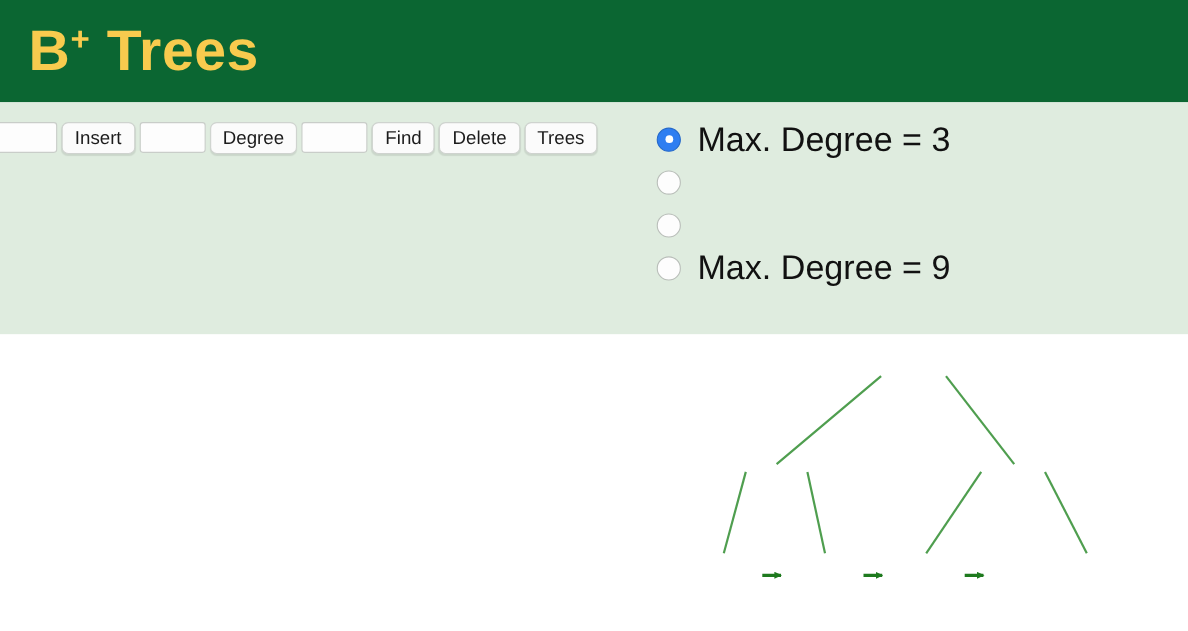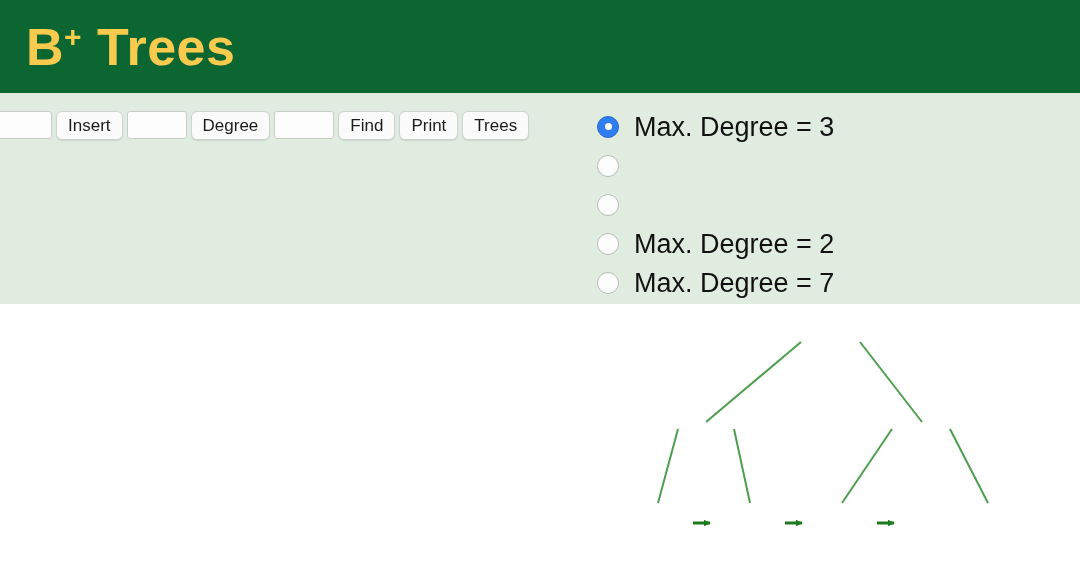--- a/index.html
+++ b/index.html
@@ -132,21 +132,21 @@
     top: 50%;
     width: 7px;
     height: 7px;
     margin-left: -3.5px;
     margin-top: -3.5px;
     border-radius: 50%;
     background: #ffffff;
   }
   .radio-label {
     margin-left: 15px;
-    font-size: 27px;
+    font-size: 31px;
     color: #111111;
     white-space: nowrap;
     line-height: 30px;
   }
 
   
   .canvas {
     position: absolute;
     left: 0;
     top: 304px;
@@ -174,42 +174,38 @@
 
   <div class="controls">
 
     <div class="toolbar">
       <input class="tb-input first" type="text" value="" style="">
       <button class="tb-btn">Insert</button>
       <input class="tb-input" type="text" value="" style="">
       <button class="tb-btn">Degree</button>
       <input class="tb-input" type="text" value="" style="">
       <button class="tb-btn">Find</button>
-      <button class="tb-btn">Print</button>
+      <button class="tb-btn">Delete</button>
       <button class="tb-btn">Trees</button>
     </div>
 
     <div class="radio-group">
       <div class="radio-row selected">
         <span class="radio-mark"></span>
         <span class="radio-label">Max. Degree = 3</span>
       </div>
       <div class="radio-row">
         <span class="radio-mark"></span>
       </div>
       <div class="radio-row">
         <span class="radio-mark"></span>
       </div>
       <div class="radio-row">
         <span class="radio-mark"></span>
-        <span class="radio-label">Max. Degree = 2</span>
-      </div>
-      <div class="radio-row">
-        <span class="radio-mark"></span>
-        <span class="radio-label">Max. Degree = 7</span>
+        <span class="radio-label">Max. Degree = 9</span>
       </div>
     </div>
   </div>
 
   <div class="canvas">
 
     <svg class="tree-svg" width="1080" height="270">
       <defs>
         <marker id="arrowhead" markerWidth="7" markerHeight="7" refX="6" refY="3.2" orient="auto" markerUnits="userSpaceOnUse">
           <path d="M0,0 L7,3.2 L0,6.4 z" fill="#1e7a1e"></path>

